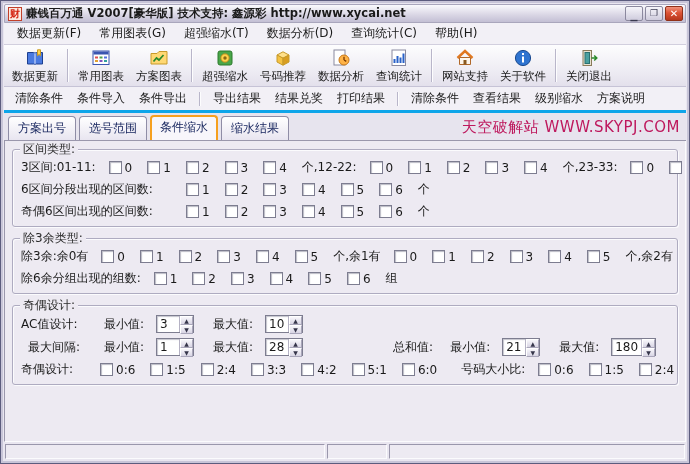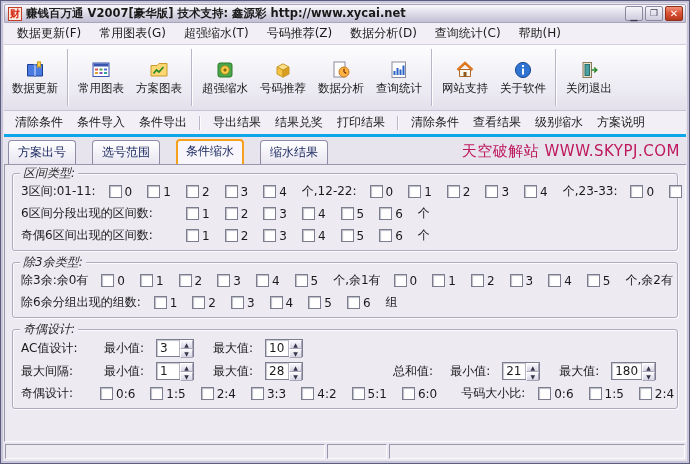--- a/index.html
+++ b/index.html
@@ -53,41 +53,41 @@
   }
   .menu-item { padding:2px 9px; white-space:nowrap; cursor:default; }
   
   .toolbar {
     flex:0 0 40px; display:flex; align-items:stretch;
     background:linear-gradient(#fdfdfe,#eceaf2 70%,#e3e0ec);
     border-bottom:1px solid #c6c3d6; padding:1px 2px;
   }
   .tb-btn {
     display:flex; flex-direction:column; align-items:center; justify-content:center;
-    padding:1px 4px 0; margin:12px 1px; border:1px solid transparent; border-radius:2px; cursor:default;
+    padding:1px 4px 0; margin:0 1px; border:1px solid transparent; border-radius:2px; cursor:default;
   }
   .tb-icon { width:20px; height:20px; display:block; }
   .tb-icon svg { display:block; }
   .tb-label { font-size:11.5px; white-space:nowrap; margin-top:1px; }
   .tb-sep { width:0; border-left:1px solid #b9b6ca; border-right:1px solid #fdfdfe; margin:3px 3px; }
   
   .toolbar2 {
     flex:0 0 21px; display:flex; align-items:center;
     background:#f2f0f6; border-bottom:3px solid #0ea5e9; padding-left:4px;
   }
   .tb2-btn { padding:2px 5px; margin:0 1px; white-space:nowrap; cursor:default; border:1px solid transparent; }
   .tb2-sep { width:0; border-left:1px solid #b9b6ca; border-right:1px solid #fdfdfe; height:14px; margin:0 5px; }
   
   .tabrow {
     flex:0 0 23px; display:flex; align-items:flex-end;
     background:#e7e4ee; padding:2px 4px 0; position:relative;
     border-bottom:1px solid #9a97ac;
   }
   .tab {
-    margin-right:16px; padding:3px 9px 3px;
+    margin-right:3px; padding:3px 9px 3px;
     background:linear-gradient(#ffffff,#e8e5f0);
     border:1px solid #8f8da6; border-bottom:none;
     border-radius:4px 4px 0 0; color:#1a2860; white-space:nowrap; cursor:default;
   }
   .tab.active {
     border:2px solid #f6a01f; border-bottom:none;
     background:#f8f6fb; padding:2px 8px 4px; font-weight:normal;
   }
   .watermark {
     position:absolute; right:6px; bottom:3px;
@@ -100,21 +100,21 @@
     border-bottom:1px solid #fbfbfd;
     padding:6px 5px 4px; overflow:hidden;
   }
   .groupbox {
     position:relative; border:1px solid #aeabc0; border-radius:3px;
     box-shadow:1px 1px 0 #fbfbfd, inset 1px 1px 0 #fbfbfd;
     margin:2px 2px 11px; padding:8px 6px 4px;
   }
   .gb-title {
     position:absolute; top:-8px; left:7px; background:#edeaf2;
-    padding:0 3px; color:#2a2a2a; line-height:14px;font-style:italic;
+    padding:0 3px; color:#2a2a2a; line-height:14px;
   }
   .row { display:flex; align-items:center; white-space:nowrap; padding:1px 2px 4px;gap:9px; }
   .row:last-child { padding-bottom:2px; }
   .lbl { margin-right:4px; }
   .chk { display:inline-flex; align-items:center; margin-right:4px; cursor:default; }
   .chkbox {
     width:13px; height:13px; background:#fff;
     border:1px solid #7d7d90;
     box-shadow:inset 1px 1px 1px rgba(60,60,90,.35);
     margin-right:3px; flex:0 0 13px;
@@ -159,21 +159,20 @@
       <span class="wbtn close">
           <span>✕</span>
         </span>
     </span>
   </div>
 
   <div class="menubar" id="menubar">
       <div class="menu-item">数据更新(F)</div>
       <div class="menu-item">常用图表(G)</div>
       <div class="menu-item">超强缩水(T)</div>
-      <div class="menu-item">号码推荐(Z)</div>
       <div class="menu-item">数据分析(D)</div>
       <div class="menu-item">查询统计(C)</div>
       <div class="menu-item">帮助(H)</div>
     </div>
   <div class="toolbar" id="toolbar">
       <div class="tb-btn">
         <span class="tb-icon">
           <svg width="20" height="20">
             <path d="M2.5 4.5h6a1.8 1.8 0 0 1 1.5.8 1.8 1.8 0 0 1 1.5-.8h6v11.5h-6.2a1.8 1.8 0 0 0-1.3.6 1.8 1.8 0 0 0-1.3-.6H2.5z" fill="#4a7ae0" stroke="#1d3f8f"></path>
             <path d="M10 5.3v10.5" stroke="#dce6ff"></path>
@@ -550,21 +549,21 @@
           <span class="spinlbl">最大值:</span>
           <span class="spin">
             <span class="spinval">10</span>
             <span class="spinbtns">
               <span class="su">▲</span>
               <span class="sd">▼</span>
             </span>
           </span>
         </div>
         <div class="row">
-          <span class="lbl" style="min-width: 66px;">最大间隔:</span>
+          <span class="lbl" style="min-width: 66px; text-align: center;">最大间隔:</span>
           <span class="spinlbl">最小值:</span>
           <span class="spin">
             <span class="spinval">1</span>
             <span class="spinbtns">
               <span class="su">▲</span>
               <span class="sd">▼</span>
             </span>
           </span>
           <span class="spinlbl">最大值:</span>
           <span class="spin">

